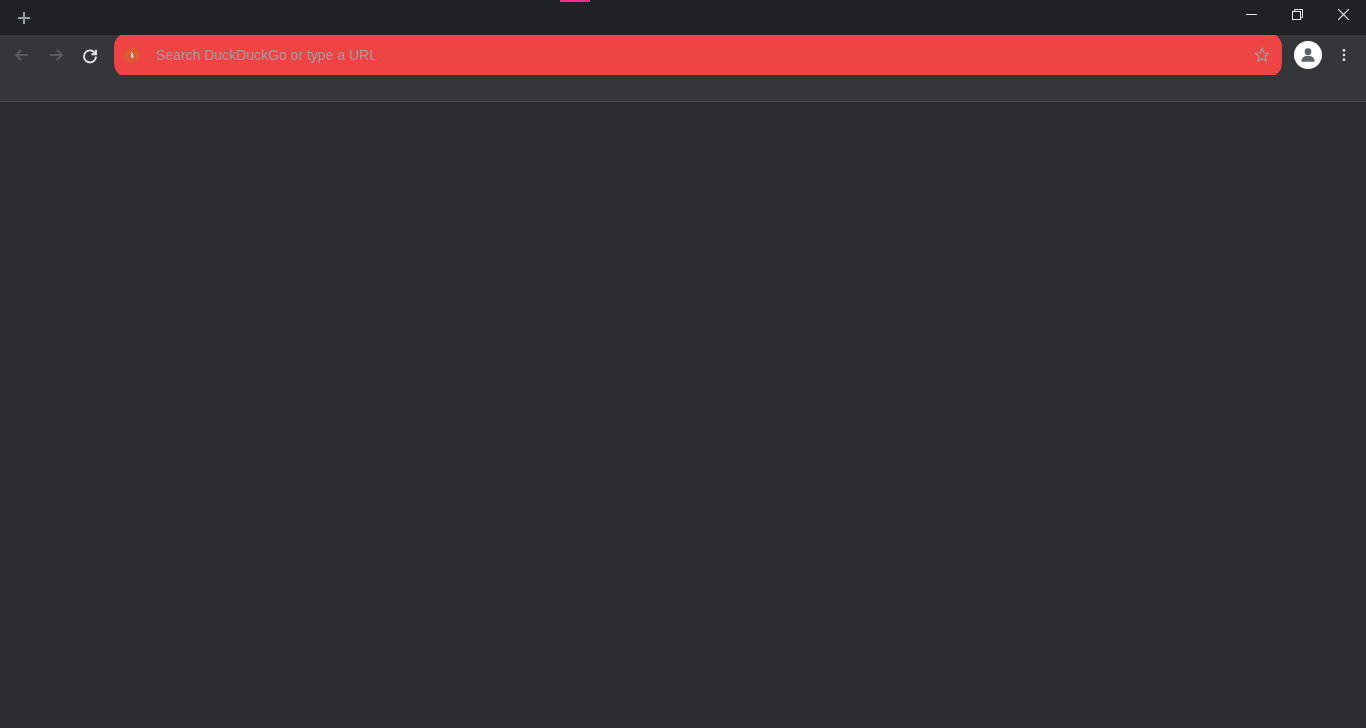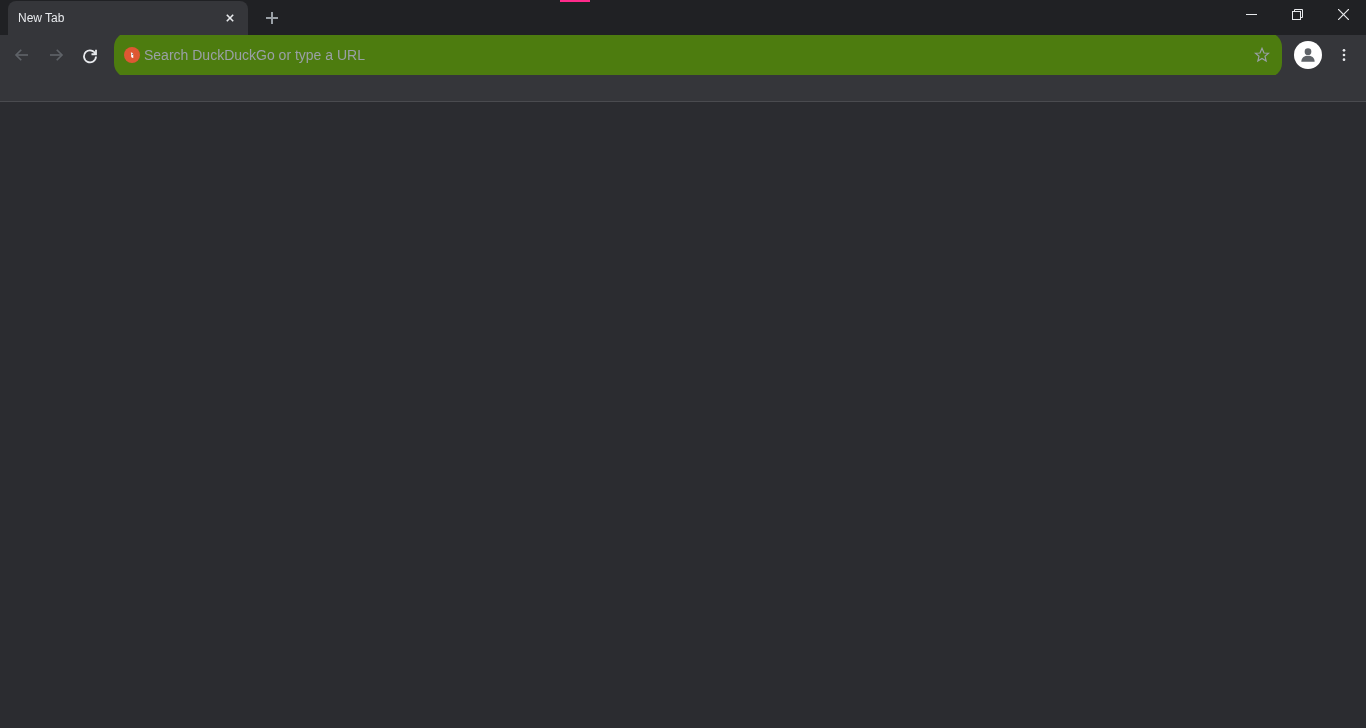--- a/index.html
+++ b/index.html
@@ -116,27 +116,27 @@
       justify-content: center;
       border-radius: 50%;
       cursor: pointer;
     }
     .nav-btn.disabled svg { stroke: #5f6368; }
     .nav-btn svg { stroke: #e8eaed; fill: none; }
 
     .omnibox {
       flex: 1;
       height: 46px;
-      background: #4d7c0f;
+      background: #ef4444;
       border-radius: 15px;
       margin: 0 6px;
       display: flex;
       align-items: center;
       padding: 0 10px;
-      gap: 4px;
+      gap: 16px;
     }
 
     .search-icon-wrap {
       width: 16px;
       height: 16px;
       border-radius: 50%;
       background: #de5833;
       display: flex;
       align-items: center;
       justify-content: center;
@@ -197,29 +197,20 @@
       flex: 1;
       background: #2b2c30;
     }
   </style>
 </head>
 <body>
 
 <div class="title-bar">
   <div class="top-accent"></div>
 
-  <div class="tab">
-    <span class="tab-title">New Tab</span>
-    <span class="tab-close">
-      <svg viewBox="0 0 10 10">
-        <line x1="1" y1="1" x2="9" y2="9"></line>
-          <line x1="9" y1="1" x2="1" y2="9"></line>
-      </svg>
-    </span>
-  </div>
 
   <div class="new-tab-btn">
     <svg viewBox="0 0 12 12">
       <line x1="6" y1="0" x2="6" y2="12"></line>
         <line x1="0" y1="6" x2="12" y2="6"></line>
     </svg>
   </div>
 
   <div class="window-controls">
     <div class="win-ctrl">

